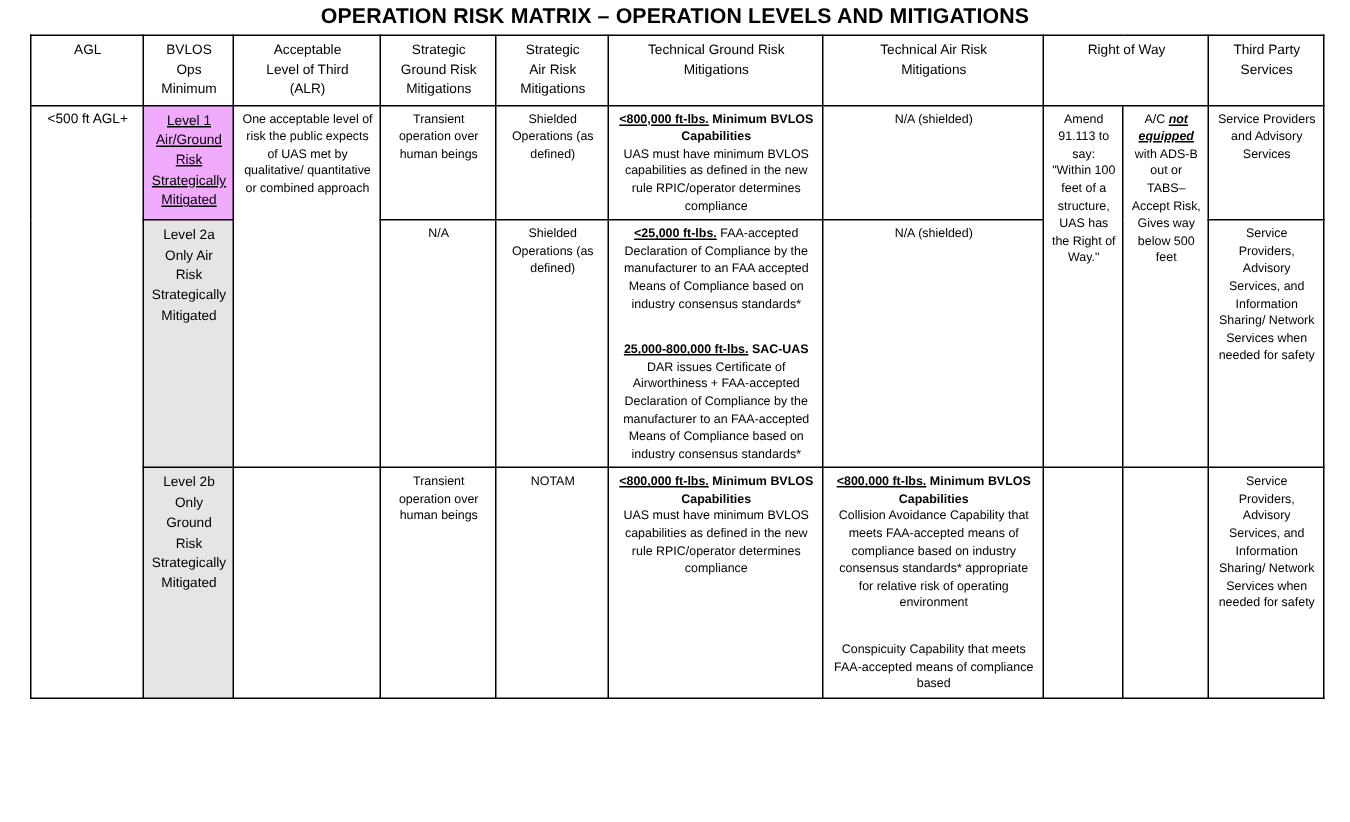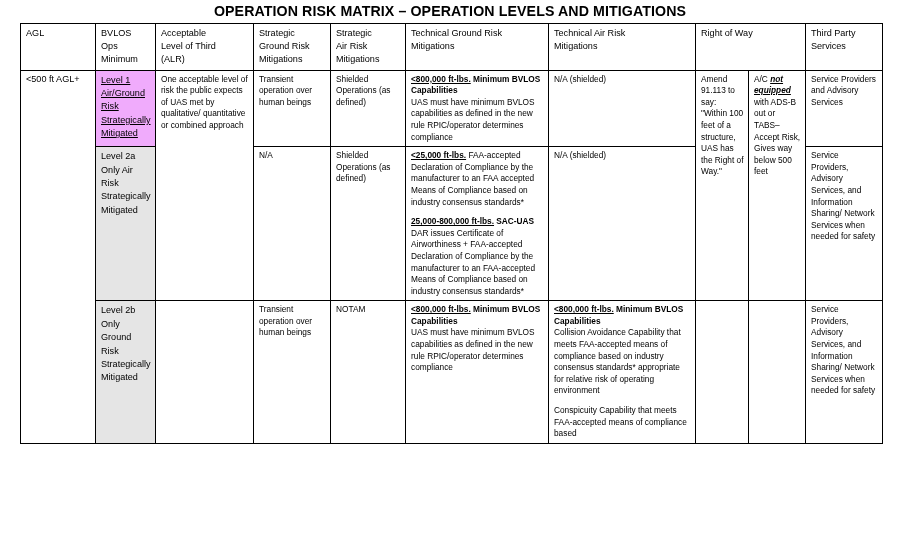--- a/index.html
+++ b/index.html
@@ -32,21 +32,21 @@
     border-collapse: collapse;
     table-layout: fixed;
     width: 862px;
     font-size: 8.3px;
     line-height: 11.6px;
   }
   table.matrix td, table.matrix th {
     border: 1px solid #000000;
     vertical-align: top;
     padding: 3px 4px 3px 5px;
-    text-align: left;
+    text-align: center;
     font-weight: normal;
   }
   thead th {
     font-weight: bold;
     font-size: 9.1px;
     line-height: 13.2px;
     padding-top: 4px;
     padding-bottom: 3px;
   }
   th.ctr { text-align: center; }
@@ -70,21 +70,21 @@
     padding-top: 4px;
   }
   td.lvl1 { background: #f0abfc; text-decoration: underline; }
   td.lvl2 { background: #e5e5e5; }
   td.agl  { font-weight: bold; font-size: 9.1px; padding-top: 4px; }
 
   .b    { font-weight: bold; }
   .bu   { font-weight: bold; text-decoration: underline; }
   .biu  { font-weight: bold; font-style: italic; text-decoration: underline; }
   p.cellp { margin: 0; }
-  p.cellp + p.cellp { margin-top: 8px; }
+  p.cellp + p.cellp { margin-top: 19px; }
 </style>
 </head>
 <body>
 
 <div id="page-title">OPERATION RISK MATRIX – OPERATION LEVELS AND MITIGATIONS</div>
 
 <div class="matrix-wrap">
 <table class="matrix">
   <colgroup>
     <col class="c-agl">

